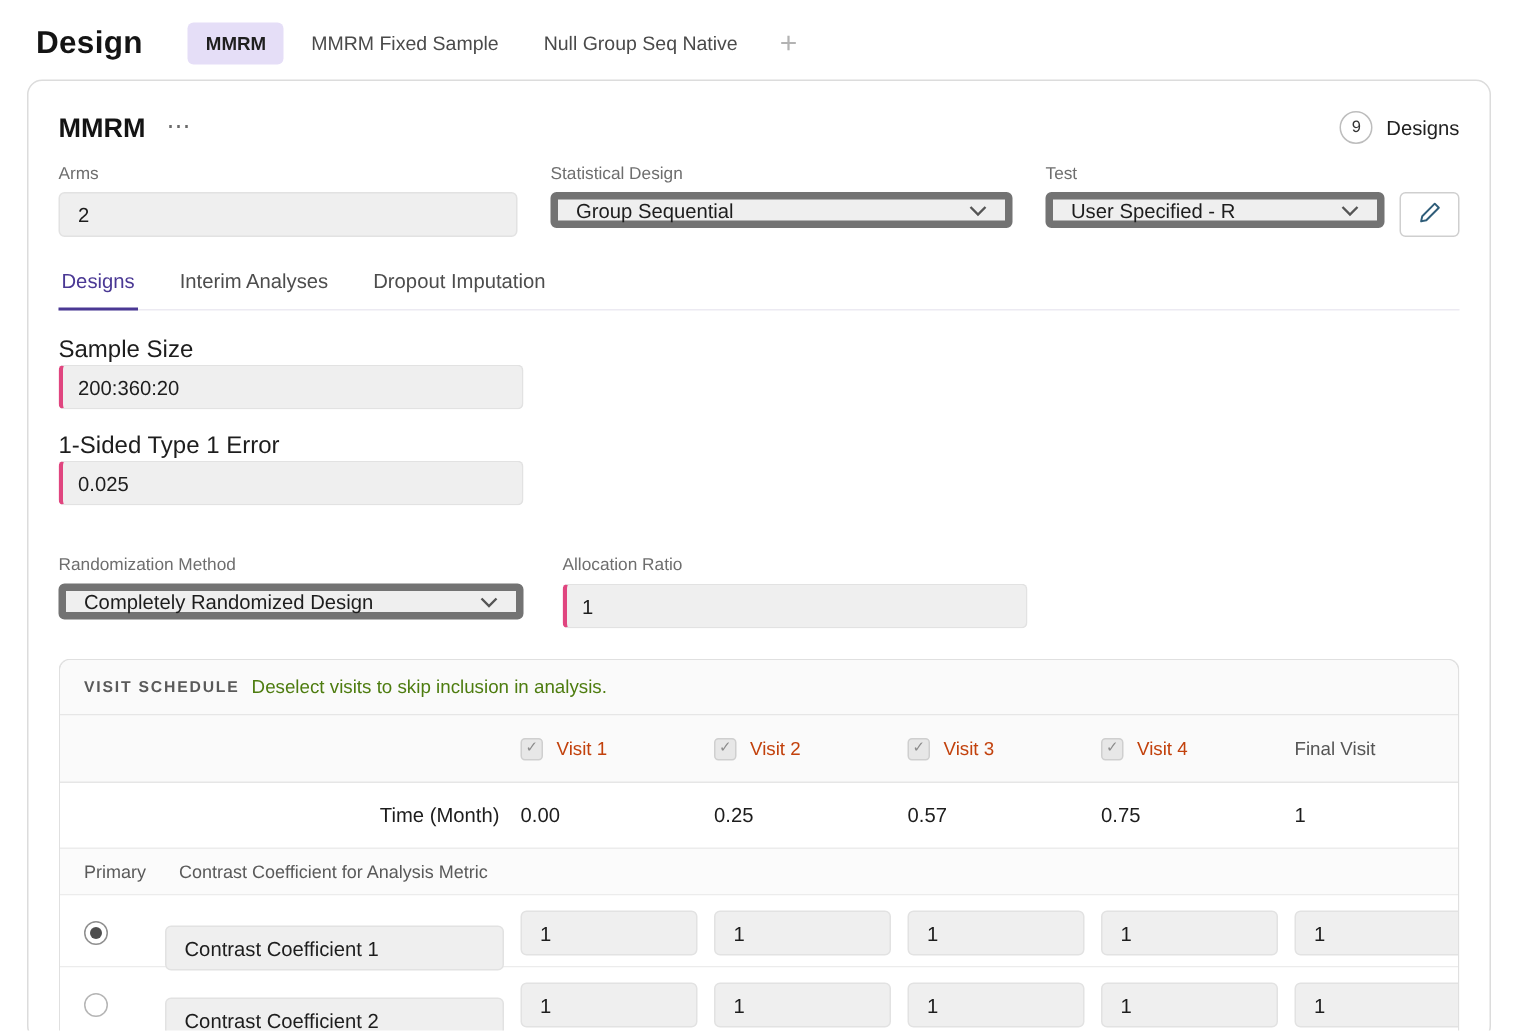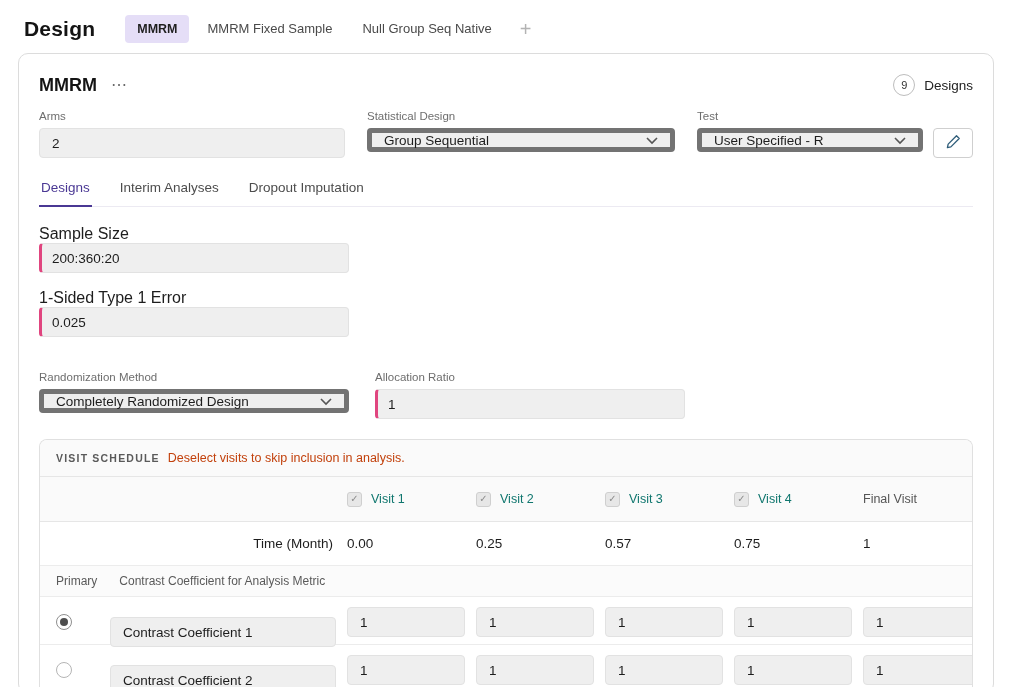--- a/index.html
+++ b/index.html
@@ -55,25 +55,25 @@
   .stack-field { width: 310px; margin-bottom: 16px; }
   .pink { border-left: 3px solid #e0457f; padding-left: 10px; }
   .rand-row { display: flex; gap: 26px; margin-bottom: 20px; }
   .rand-row .field { width: 310px; margin-top: 18px; }
 
   
   .vs-table { border: 1px solid #e0e0e0; border-bottom: none; border-radius: 8px 8px 0 0; overflow: hidden; }
   .vs-band { display: flex; align-items: center; gap: 8px; background: #fafafa;
     padding: 11px 16px; border-bottom: 1px solid #e6e6e6; }
   .vs-title { font-size: 10.5px; letter-spacing: 1.2px; color: #5a5a5a; font-weight: 700; }
-  .vs-sub { font-size: 12.5px; color: #c2410c; }
+  .vs-sub { font-size: 12.5px; color: #4d7c0f; }
 
   .vs-grid { display: grid; grid-template-columns: 307px 129px 129px 129px 129px 1fr; align-items: center; }
   .visits-row { background: #fafafa; height: 45px; border-bottom: 1px solid #e6e6e6; }
-  .visit-cell { display: flex; align-items: center; gap: 9px; font-size: 12.5px; color: #0f766e; }
+  .visit-cell { display: flex; align-items: center; gap: 9px; font-size: 12.5px; color: #c2410c; }
   .final-cell { font-size: 12.5px; color: #555; }
 
   .cb { width: 15px; height: 15px; background: #e7e7e7; border: 1px solid #cfcfcf; border-radius: 3px;
     display: flex; align-items: center; justify-content: center; cursor: pointer; }
   .cb::after { content: "✓"; color: #8c8c8c; font-size: 10px; line-height: 1; }
 
   .time-row { height: 44px; background: #fff; border-bottom: 1px solid #ececec; }
   .time-label { text-align: right; padding-right: 14px; font-weight: 400; font-size: 13.5px; color: #1d1d1d; }
   .time-val { font-size: 13.5px; color: #1d1d1d; }
 

